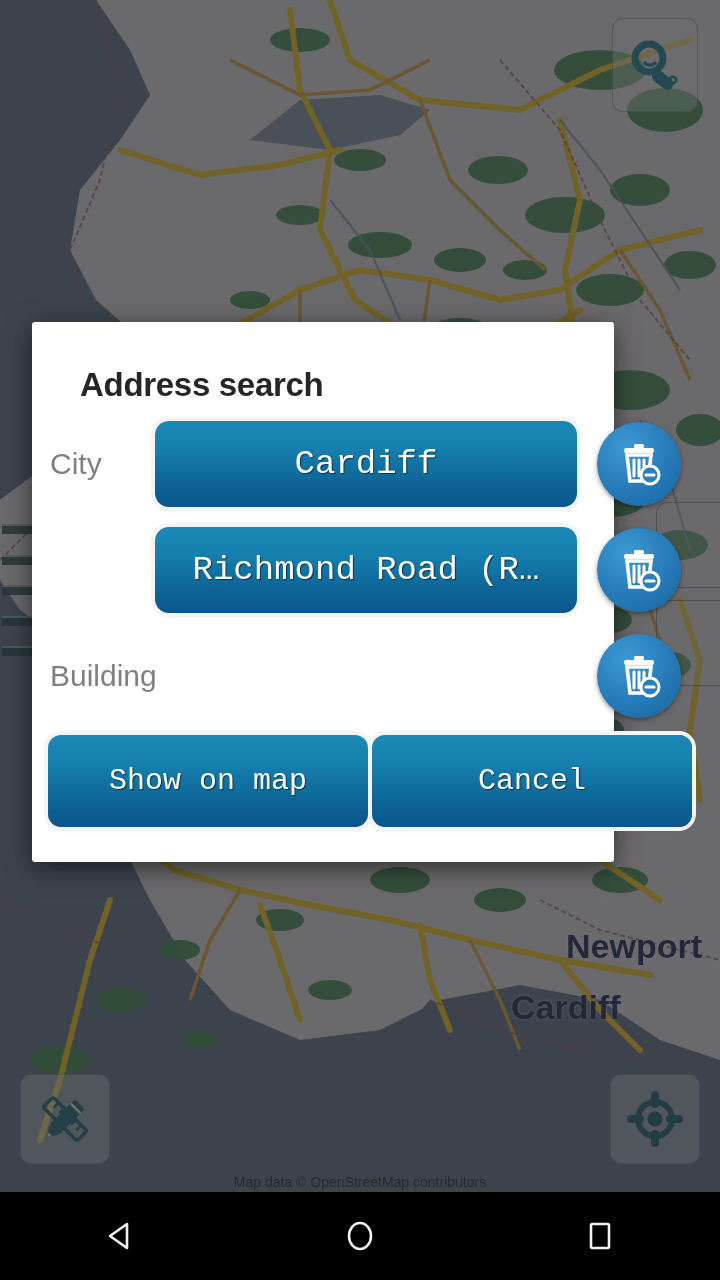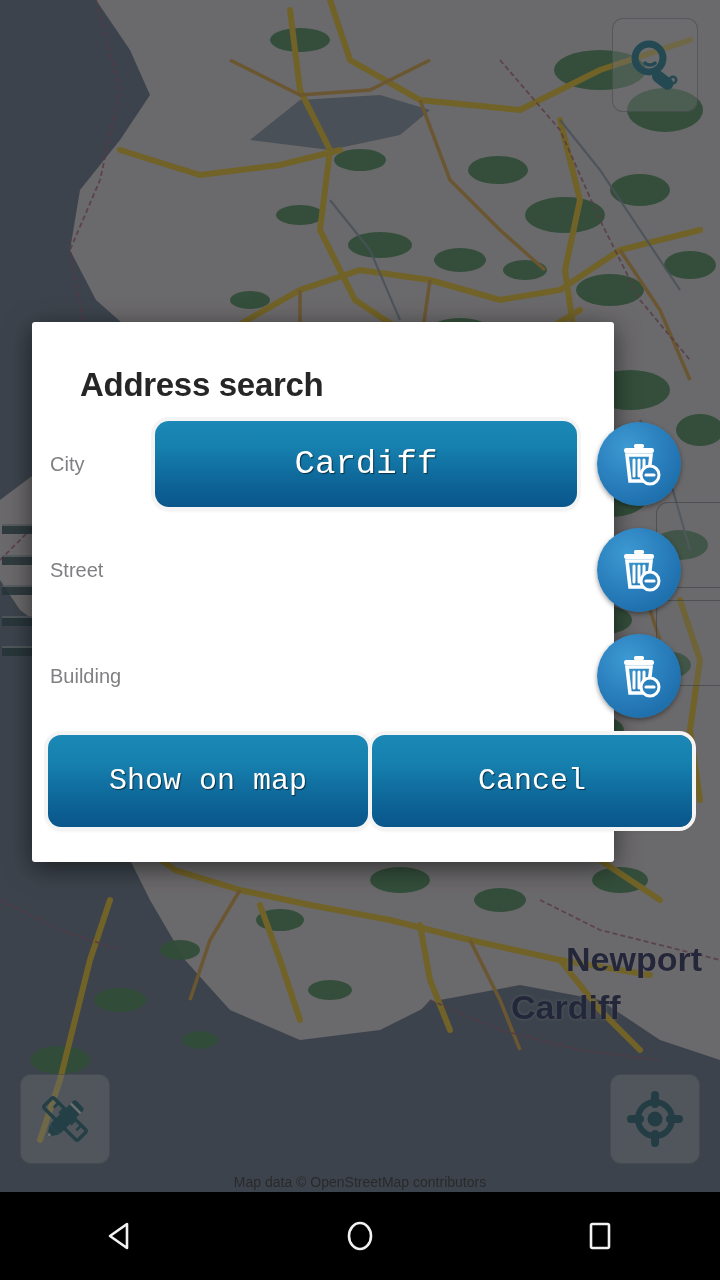--- a/index.html
+++ b/index.html
@@ -25,21 +25,21 @@
   }
 
   
   .map-label {
     position:absolute; z-index:5;
     font-family:"Liberation Sans", sans-serif;
     font-weight:bold; color:#1e2555;
     text-shadow:0 0 3px rgba(255,255,255,.55);
     white-space:nowrap;
   }
-  #label-newport { left:566px; top:927px; font-size:34px;margin-top:13px; }
+  #label-newport { left:566px; top:927px; font-size:34px; }
   #label-cardiff { left:511px; top:988px; font-size:34px; }
 
   
   .map-btn {
     position:absolute; z-index:5;
     background:rgba(225,228,230,.42);
     border:1px solid rgba(90,100,110,.45);
     border-radius:11px;
     display:flex; align-items:center; justify-content:center;
   }
@@ -90,21 +90,21 @@
   .field-row {
     position:absolute; left:0; width:656px; height:100px;
     display:flex; align-items:center;
   }
   #row-city     { top:92px;  }
   #row-street   { top:198px; }
   #row-building { top:304px; }
 
   .field-label {
     position:absolute; left:18px; width:130px;
-    font-size:20px; color:#808084;
+    font-size:30px; color:#808084;
     font-family:"Liberation Sans", sans-serif;
     white-space:nowrap;
   }
 
   .field-value {
     position:absolute; left:123px; width:422px; height:86px;
     border:none; border-radius:14px;
     background:linear-gradient(to bottom, #1b88b6 0%, #1680ae 30%, #0d6396 75%, #0a568b 100%);
     box-shadow:0 0 0 4px #f4f4f4, 0 2px 4px rgba(0,0,0,.22);
     color:#ffffff;
@@ -349,21 +349,21 @@
             <line x1="24" y1="20" x2="24" y2="36"></line>
             <line x1="29" y1="20" x2="29" y2="32"></line>
           </g>
           <circle cx="35" cy="35" r="9" fill="#2a7fbd" stroke="#fff" stroke-width="3"></circle>
           <line x1="31" y1="35" x2="39" y2="35" stroke="#fff" stroke-width="3.2" stroke-linecap="round"></line>
         </svg>
       </div>
     </div>
 
     <div id="row-street" class="field-row">
-      <div class="field-label">Street</div>
+      <div class="field-value">Richmond Road (R…</div>
       <div class="clear-btn">
         <svg width="48" height="48" viewBox="0 0 48 48">
           <rect x="9" y="8" width="30" height="5" rx="2.2" fill="#fff"></rect>
           <rect x="19" y="4" width="10" height="4" rx="1.6" fill="#fff"></rect>
           <path d="M 12,15 L 36,15 L 33,41 L 15,41 Z" fill="none" stroke="#fff" stroke-width="3.6"></path>
           <g stroke="#fff" stroke-width="3" stroke-linecap="round">
             <line x1="19" y1="20" x2="19" y2="36"></line>
             <line x1="24" y1="20" x2="24" y2="36"></line>
             <line x1="29" y1="20" x2="29" y2="32"></line>
           </g>

